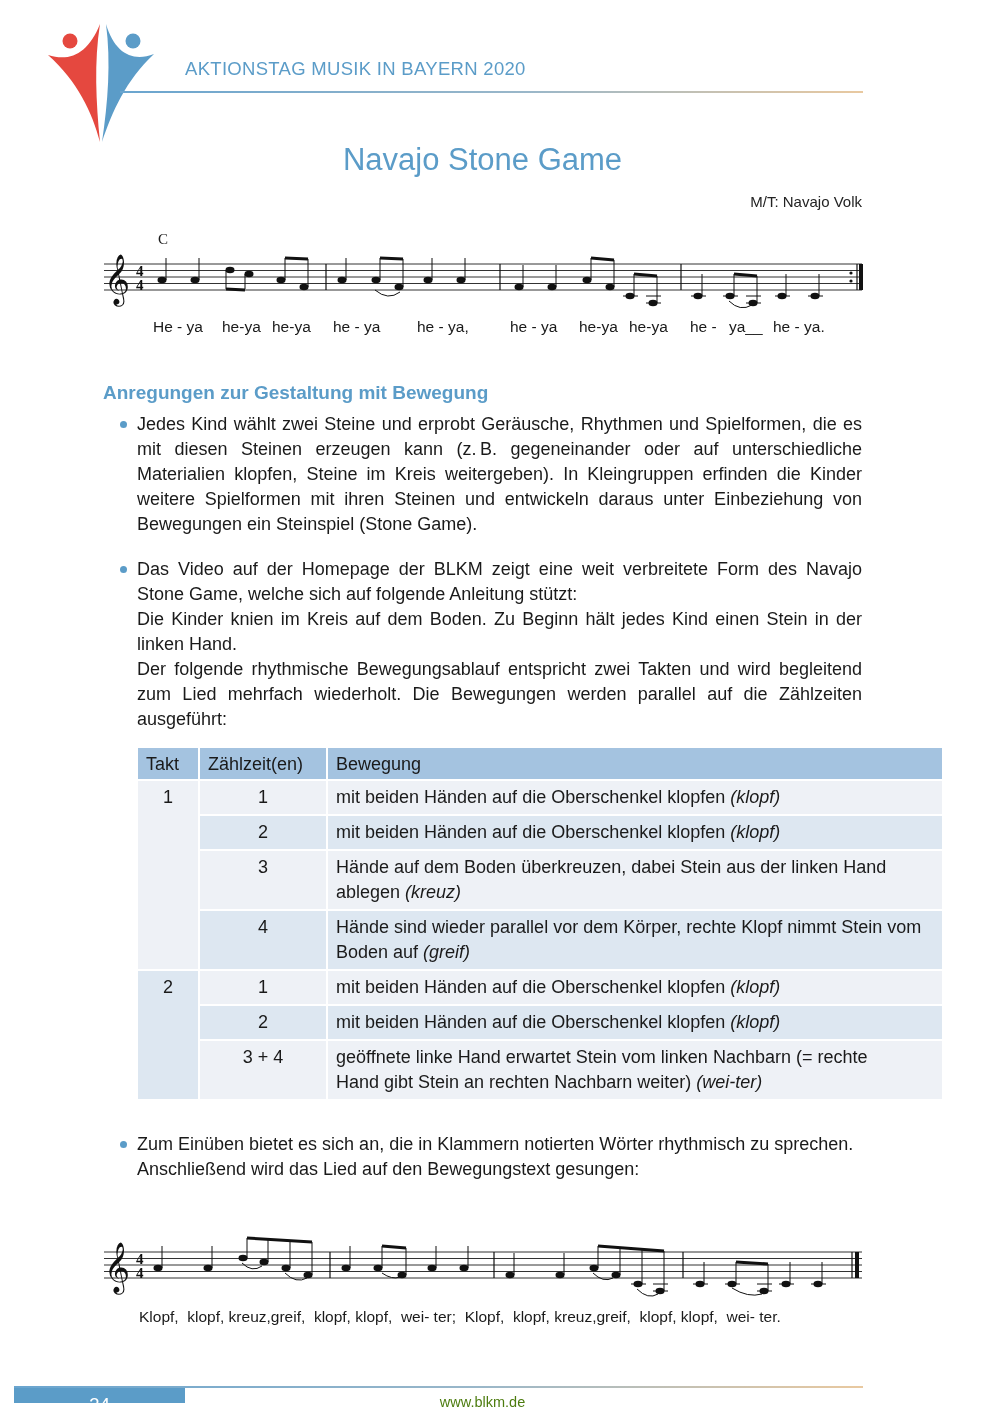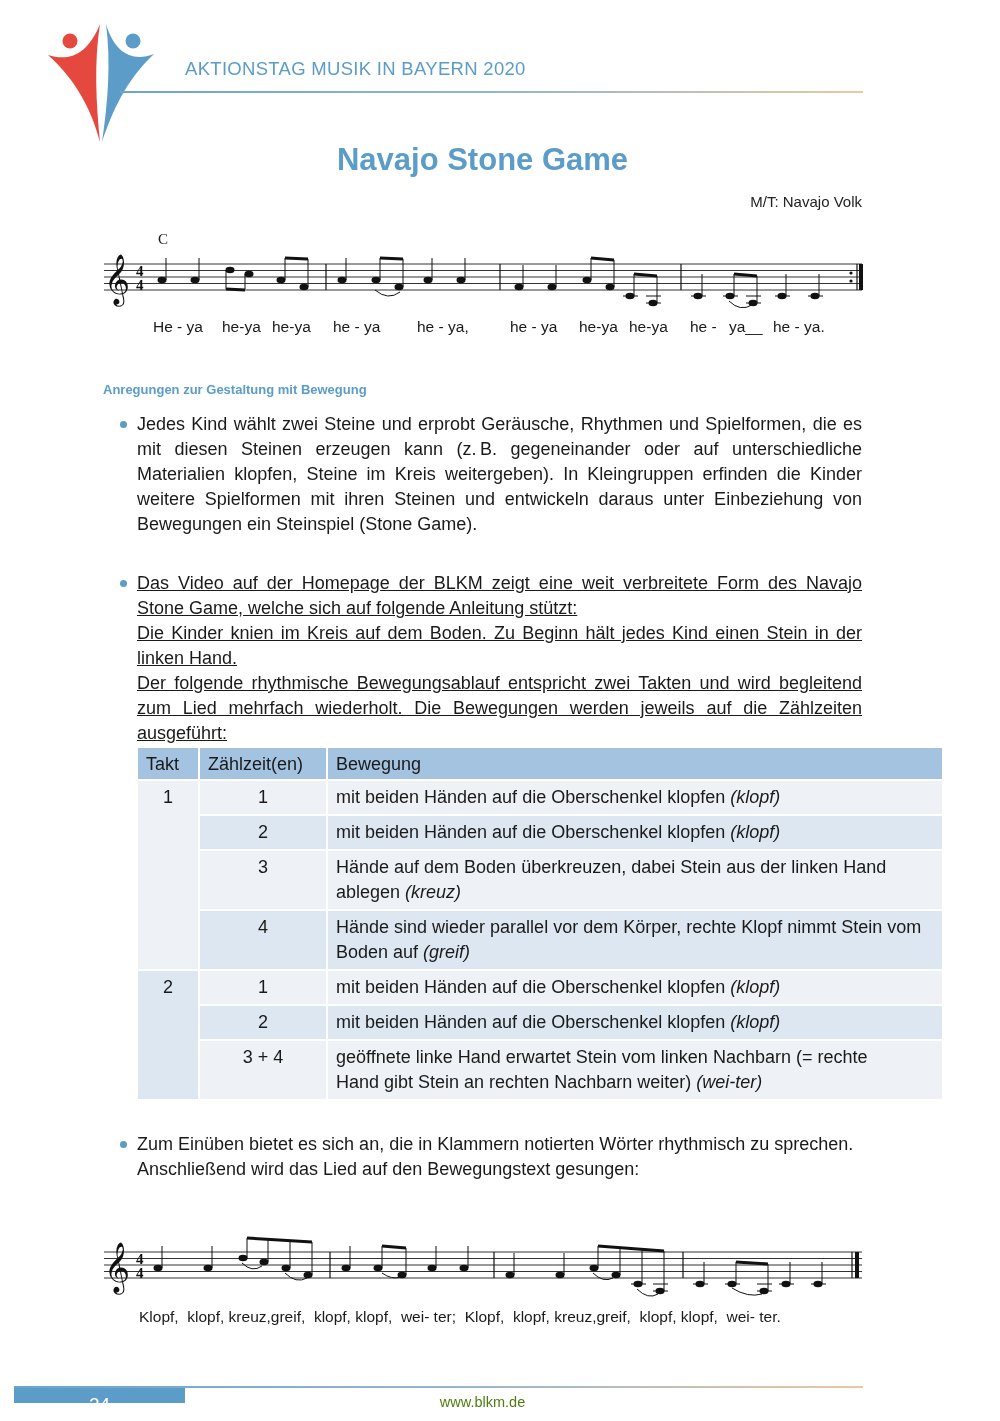--- a/index.html
+++ b/index.html
@@ -13,21 +13,21 @@
                  background: linear-gradient(to right, #6aa5cf 0%, #9ab7c9 55%, #e9c9a0 100%); }
 
   .page-title { position: absolute; left: 0; width: 965px; top: 142px; text-align: center;
                 font-size: 31px; color: #5b9cc8; }
   .credit { position: absolute; right: 138px; top: 193px; font-size: 15px; color: #222; }
 
   .score { position: absolute; left: 100px; width: 766px; }
   .score svg { display: block; }
   .lyrics { position: absolute; font-size: 15.5px; color: #1a1a1a; white-space: nowrap; }
 
-  .section-heading { position: absolute; left: 103px; top: 382px; font-size: 13px;
+  .section-heading { position: absolute; left: 103px; top: 382px; font-size: 19px;
                      font-weight: bold; color: #5b9cc8; }
 
   .bullet-block { position: absolute; left: 137px; width: 725px; font-size: 18px;
                   line-height: 25px; text-align: justify; color: #1a1a1a; }
   .bullet-block p { margin: 0; }
   .bullet-dot { position: absolute; left: -17px; top: 9px; width: 7px; height: 7px;
                 border-radius: 50%; background: #5b9cc8; }
   .nojust { text-align: left; }
 
   table.moves { position: absolute; left: 138px; top: 748px; width: 804px;
@@ -59,21 +59,21 @@
 
 <svg class="logo" viewBox="0 0 110 122">
   <circle cx="22" cy="19" r="7.5" fill="#e5483f"></circle>
   <circle cx="85" cy="19" r="7.5" fill="#5b9cc8"></circle>
   <path d="M0 33 C 22 40, 40 32, 52 2 C 46 40, 48 80, 52 120 C 44 90, 30 60, 0 33 Z" fill="#e5483f"></path>
   <path d="M106 32 C 85 40, 67 32, 58 2 C 63 40, 60 80, 54 120 C 64 90, 78 58, 106 32 Z" fill="#5b9cc8"></path>
 </svg>
 <div class="header-title">AKTIONSTAG MUSIK IN BAYERN 2020</div>
 <div class="header-line"></div>
 
-<h1 class="page-title" style="margin:0;font-weight:bold;">Navajo Stone Game</h1>
+<h1 class="page-title" style="margin:0;font-weight:normal;">Navajo Stone Game</h1>
 <div class="credit">M/T: Navajo Volk</div>
 
 <div class="score" style="top:228px;height:120px;">
   <div class="lyrics" style="left:58px;top:3px;font-family:'Liberation Serif',serif;font-size:15px;">C</div>
   <svg width="766" height="90" viewBox="0 0 766 90">
     <g stroke="#333" stroke-width="1">
       <line x1="4" y1="36" x2="762" y2="36"></line>
         <line x1="4" y1="42.5" x2="762" y2="42.5"></line>
       <line x1="4" y1="49" x2="762" y2="49"></line>
         <line x1="4" y1="55.5" x2="762" y2="55.5"></line>
@@ -174,25 +174,25 @@
   <span class="lyrics" style="left:773px;top:318px;">he - ya.</span>
 </div>
 
 <h2 class="section-heading" style="margin:0;">Anregungen zur Gestaltung mit Bewegung</h2>
 
 <div class="bullet-block" style="top:412px;">
   <span class="bullet-dot"></span>
   <p>Jedes Kind wählt zwei Steine und erprobt Geräusche, Rhythmen und Spielfor­men, die es mit diesen Steinen erzeugen kann (z. B. gegeneinander oder auf unterschiedliche Materialien klopfen, Steine im Kreis weitergeben). In Kleingrup­pen erfinden die Kinder weitere Spielformen mit ihren Steinen und entwickeln daraus unter Einbeziehung von Bewegungen ein Steinspiel (Stone Game).</p>
 </div>
 
-<div class="bullet-block" style="top:571px;text-decoration:underline;">
+<div class="bullet-block" style="top:557px;">
   <span class="bullet-dot"></span>
   <p>Das Video auf der Homepage der BLKM zeigt eine weit verbreitete Form des Navajo Stone Game, welche sich auf folgende Anleitung stützt:</p>
   <p>Die Kinder knien im Kreis auf dem Boden. Zu Beginn hält jedes Kind einen Stein in der linken Hand.</p>
-  <p>Der folgende rhythmische Bewegungsablauf entspricht zwei Takten und wird begleitend zum Lied mehrfach wiederholt. Die Bewegungen werden jeweils auf die Zählzeiten ausgeführt:</p>
+  <p>Der folgende rhythmische Bewegungsablauf entspricht zwei Takten und wird begleitend zum Lied mehrfach wiederholt. Die Bewegungen werden parallel auf die Zählzeiten ausgeführt:</p>
 </div>
 
 <table class="moves">
   <thead>
     <tr>
       <th>Takt</th>
       <th>Zählzeit(en)</th>
       <th>Bewegung</th>
     </tr>
   </thead>

